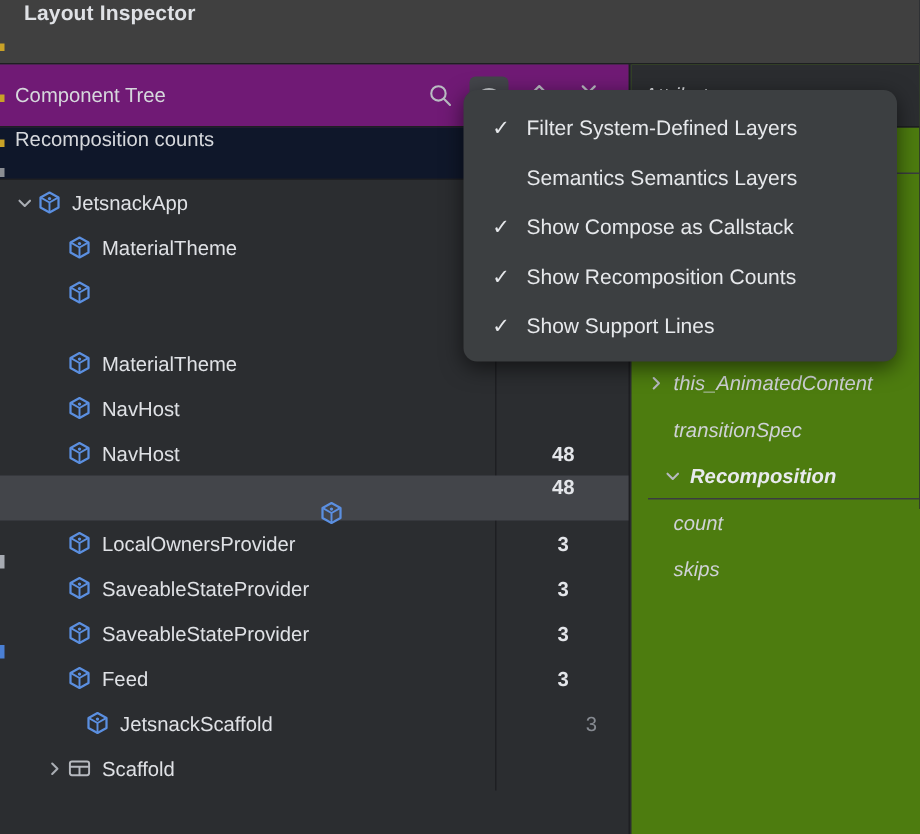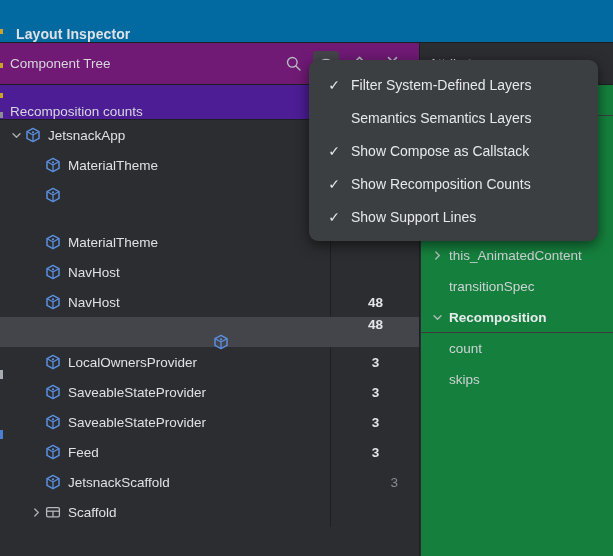--- a/index.html
+++ b/index.html
@@ -8,23 +8,23 @@
     background: #2b2d30;
     font-family: "Liberation Sans", sans-serif;
     overflow: hidden;
     color: #dfe1e5;
   }
   #root { position: relative; width: 613px; height: 556px; }
 
   
   .titlebar {
     position: absolute; left: 0; top: 0; width: 613px; height: 43px;
-    background: #0369a1;
+    background: #404040;
     border-bottom: 1px solid #1e1f22;
-    display: flex; align-items: flex-end;
+    display: flex; align-items: flex-start;
   }
   .titlebar .title {
     margin-left: 16px; font-size: 14px; font-weight: bold; color: #dfe1e5;
     letter-spacing: .1px;
   }
 
   
   .left-panel {
     position: absolute; left: 0; top: 43px; width: 420px; height: 513px;
     background: #2b2d30;
@@ -46,22 +46,22 @@
   .icon-btn {
     width: 26px; height: 26px; border-radius: 4px;
     display: flex; align-items: center; justify-content: center;
   }
   .icon-btn.active { background: #43454a; }
   .icon-btn svg { display: block; }
 
   .recomp-bar {
     position: relative; height: 35px;
     border-bottom: 1px solid #1e1f22;
-    display: flex; align-items: flex-end;
-    background: #4c1d95;
+    display: flex; align-items: flex-start;
+    background: #0f172a;
   }
   .recomp-bar .label { margin-left: 10px; font-size: 13.5px; color: #d6d8dc; }
   .recomp-bar .reset {
     margin-left: auto; margin-right: 17px;
     font-size: 13.5px; color: #5a87d8; text-decoration: underline;
   }
 
   
   .tree { position: relative; }
   .tree-row {
@@ -88,34 +88,35 @@
     font-weight: normal; color: #868a91; text-align: right; padding-right: 22px;
   }
   .col-divider {
     position: absolute; left: 330px; top: 0; width: 1px; height: 100%;
     background: #1e1f22;
   }
 
   
   .right-panel {
     position: absolute; left: 421px; top: 43px; width: 192px; height: 513px;
-    background: #15803d;
+    background: #4d7c0f;
+    font-style: italic;
   }
   .attr-header {
     height: 42px; display: flex; align-items: center;
     border-bottom: 1px solid #1e1f22;
     background: #2b2d30;
   }
   .attr-header .label { margin-left: 8px; font-size: 13.5px; color: #d6d8dc; }
   .attr-list { position: relative; }
   .attr-row {
     height: 31px; display: flex; align-items: center;
     font-size: 13.5px; color: #cfd2d6; white-space: nowrap;
   }
-  .attr-row.group { font-weight: bold; color: #e8eaed; }
+  .attr-row.group { font-weight: bold; color: #e8eaed; margin-left: 11px; }
   .attr-row.group.bordered { border-bottom: 1px solid #3a3c40; }
   .attr-row .chevron {
     width: 16px; height: 16px; margin-left: 8px; flex: 0 0 auto;
     display: flex; align-items: center; justify-content: center;
   }
   .attr-row .chevron.empty { visibility: hidden; }
   .attr-row .txt { margin-left: 4px; }
   .attr-row.child .txt { margin-left: 4px; }
 
   
@@ -312,21 +313,21 @@
           <span class="node-icon">
             <svg width="16" height="16" viewBox="0 0 16 16">
               <path d="M8 1.4 L14 4.6 L14 11.4 L8 14.6 L2 11.4 L2 4.6 Z" fill="none" stroke="#5b8fe0" stroke-width="1.5" stroke-linejoin="round"></path>
               <path d="M2.3 4.8 L8 8 L13.7 4.8 M8 8 L8 14.4" fill="none" stroke="#5b8fe0" stroke-width="1.3" stroke-linejoin="round"></path>
               <circle cx="8" cy="5.4" r="1.1" fill="#5b8fe0"></circle>
             </svg>
           </span>
           <span class="node-label">Feed</span>
           <span class="count">3</span>
         </div>
-        <div class="tree-row" style="padding-left: 28px;">
+        <div class="tree-row" style="padding-left: 40px;">
           <span class="chevron empty"></span>
           <span class="node-icon">
             <svg width="16" height="16" viewBox="0 0 16 16">
               <path d="M8 1.4 L14 4.6 L14 11.4 L8 14.6 L2 11.4 L2 4.6 Z" fill="none" stroke="#5b8fe0" stroke-width="1.5" stroke-linejoin="round"></path>
               <path d="M2.3 4.8 L8 8 L13.7 4.8 M8 8 L8 14.4" fill="none" stroke="#5b8fe0" stroke-width="1.3" stroke-linejoin="round"></path>
               <circle cx="8" cy="5.4" r="1.1" fill="#5b8fe0"></circle>
             </svg>
           </span>
           <span class="node-label">JetsnackScaffold</span>
           <span class="count dim">3</span>

